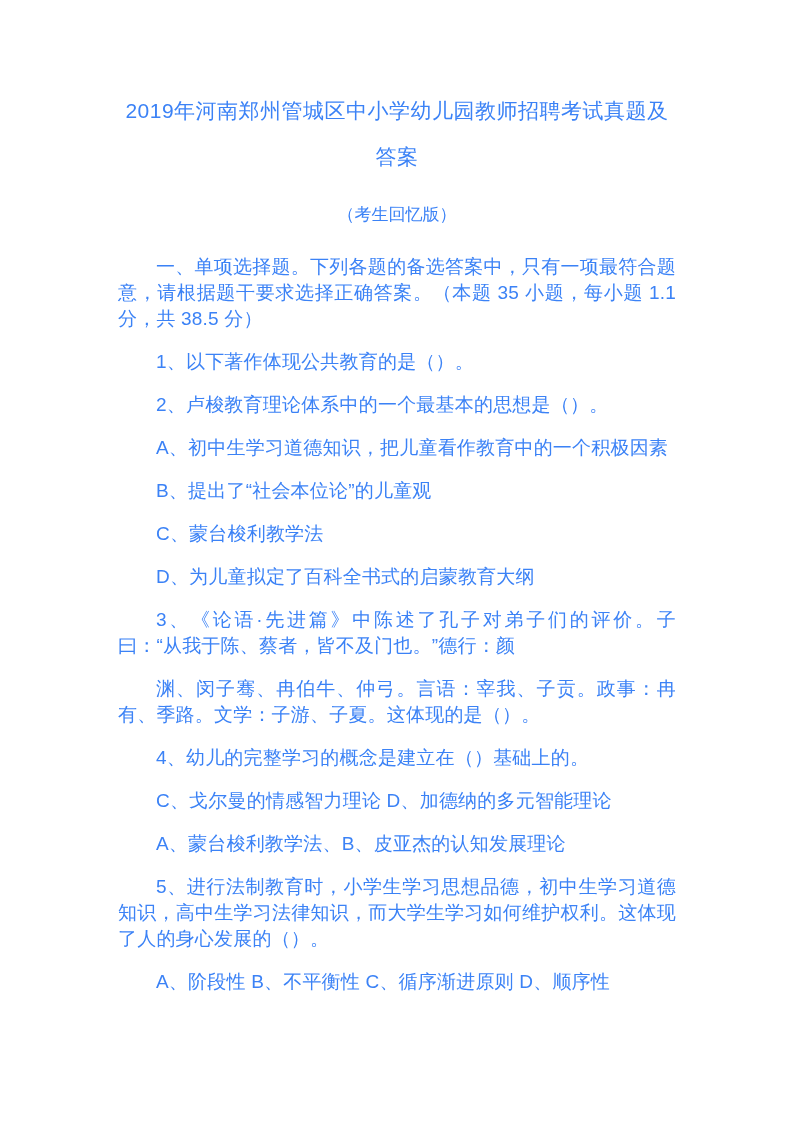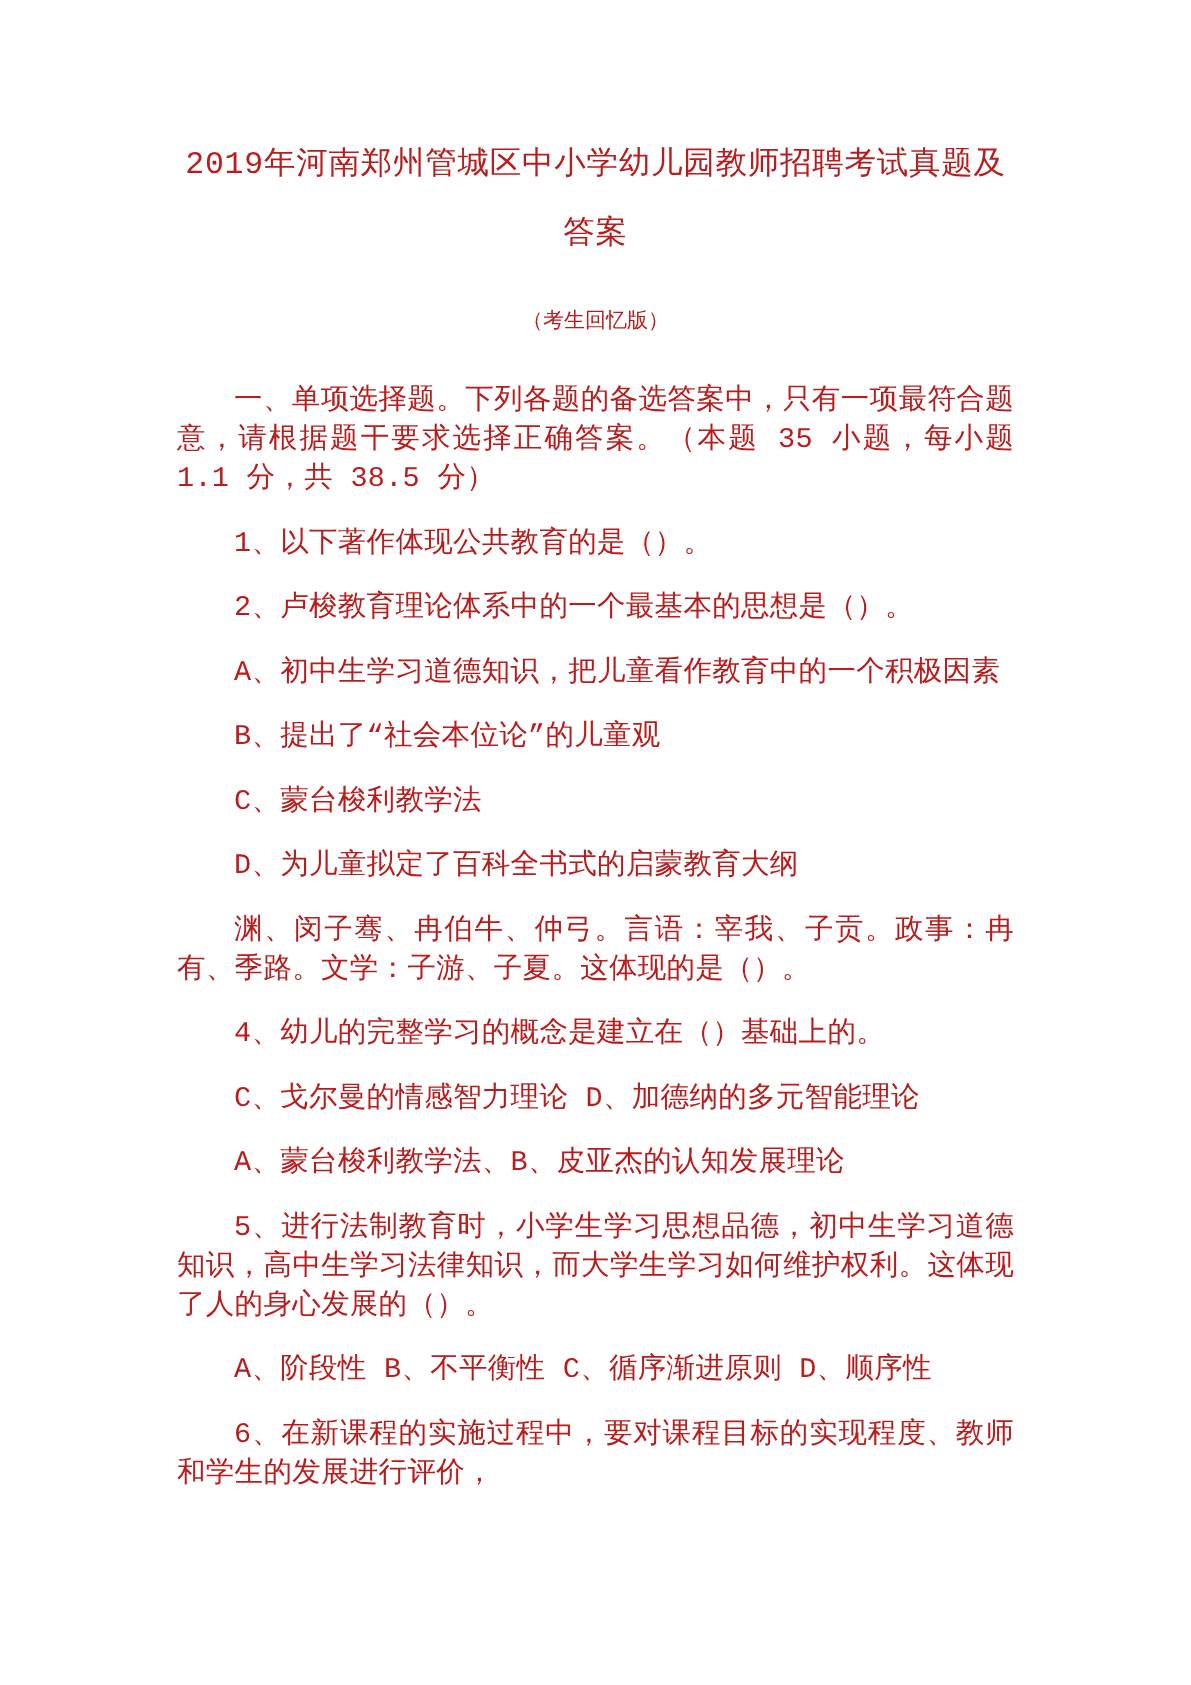--- a/index.html
+++ b/index.html
@@ -9,34 +9,34 @@
   }
   .page {
     position: relative;
     width: 794px;
     height: 1123px;
     margin: 0 auto;
     background: #ffffff;
     box-sizing: border-box;
     padding: 88px 118px 28px 118px;
     overflow: hidden;
-    font-family: Liberation Mono, monospace;
-    color: #b91c1c;
+    font-family: Liberation Sans, sans-serif;
+    color: #3b82f6;
   }
   .doc-title {
     font-size: 21px;
     font-weight: 400;
     text-align: center;
     line-height: 2.2;
     margin: 0 auto 6px auto;
     max-width: 560px;
     letter-spacing: 0.5px;
   }
   .doc-subtitle {
-    font-size: 14px;
+    font-size: 17px;
     text-align: center;
     margin: 22px 0 26px 0;
     line-height: 26px;
   }
   .para {
     font-size: 19px;
     line-height: 26px;
     margin: 0 0 17px 0;
     text-indent: 2em;
     text-align: justify;
@@ -50,20 +50,20 @@
   <h1 class="doc-title">2019年河南郑州管城区中小学幼儿园教师招聘考试真题及答案</h1>
   <p class="doc-subtitle">（考生回忆版）</p>
 
   <p class="para">一、单项选择题。下列各题的备选答案中，只有一项最符合题意，请根据题干要求选择正确答案。（本题 35 小题，每小题 1.1 分，共 38.5 分）</p>
   <p class="para">1、以下著作体现公共教育的是（）。</p>
   <p class="para">2、卢梭教育理论体系中的一个最基本的思想是（）。</p>
   <p class="para">A、初中生学习道德知识，把儿童看作教育中的一个积极因素</p>
   <p class="para">B、提出了“社会本位论”的儿童观</p>
   <p class="para">C、蒙台梭利教学法</p>
   <p class="para">D、为儿童拟定了百科全书式的启蒙教育大纲</p>
+  <p class="para">3、《论语·先进篇》中陈述了孔子对弟子们的评价。子曰：“从我于陈、蔡者，皆不及门也。”德行：颜</p>
   <p class="para">渊、闵子骞、冉伯牛、仲弓。言语：宰我、子贡。政事：冉有、季路。文学：子游、子夏。这体现的是（）。</p>
   <p class="para">4、幼儿的完整学习的概念是建立在（）基础上的。</p>
   <p class="para">C、戈尔曼的情感智力理论 D、加德纳的多元智能理论</p>
   <p class="para">A、蒙台梭利教学法、B、皮亚杰的认知发展理论</p>
   <p class="para">5、进行法制教育时，小学生学习思想品德，初中生学习道德知识，高中生学习法律知识，而大学生学习如何维护权利。这体现了人的身心发展的（）。</p>
   <p class="para">A、阶段性 B、不平衡性 C、循序渐进原则 D、顺序性</p>
-  <p class="para">6、在新课程的实施过程中，要对课程目标的实现程度、教师和学生的发展进行评价，</p>
 </div>
 
 </body></html>

